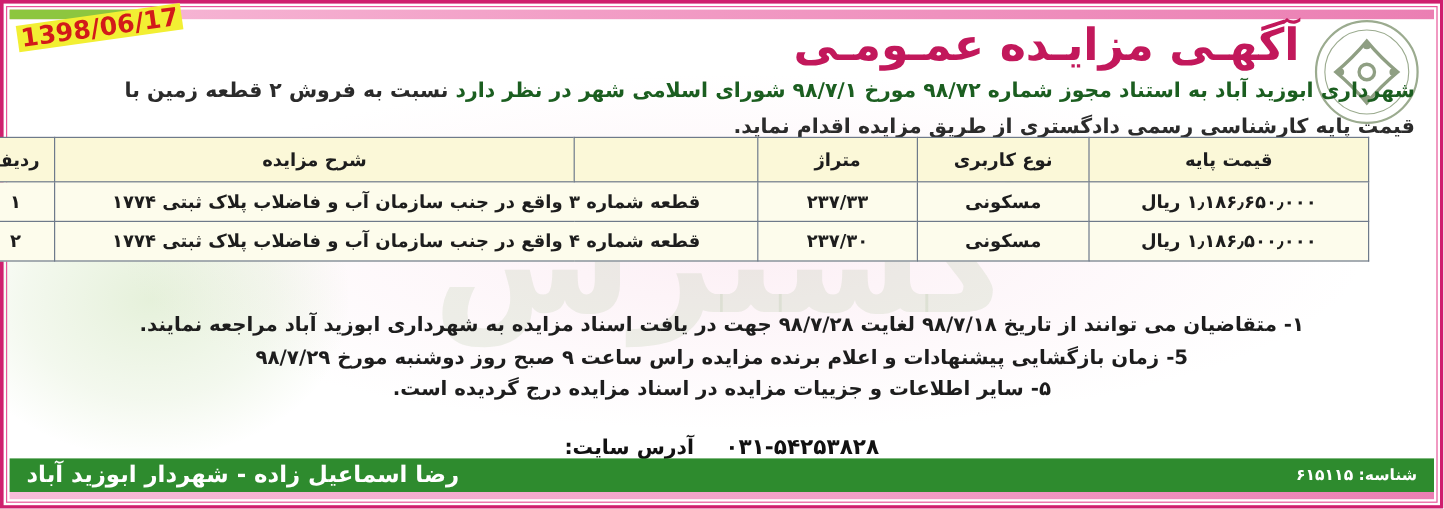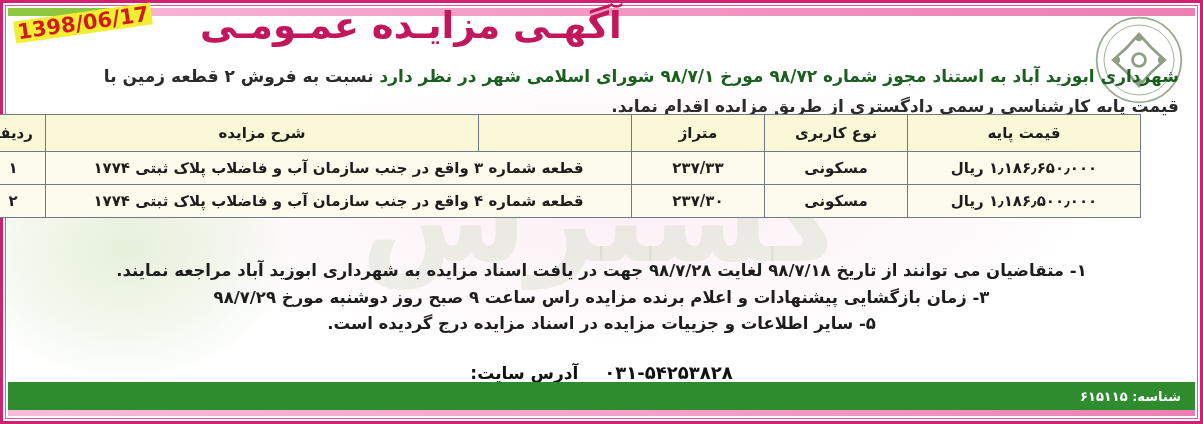--- a/index.html
+++ b/index.html
@@ -119,24 +119,24 @@
     position: absolute;
     top: 14px;
     right: 18px;
     width: 92px;
     height: 92px;
     opacity: 0.75;
   }
   
   .title {
     position: absolute;
-    top: 4px;
+    top: 16px;
     right: 120px;
     left: 200px;
-    text-align: left;
+    text-align: right;
     font-size: 37px;
     font-weight: bold;
     color: #c2185b;
     letter-spacing: 2px;
   }
   
   .intro {
     position: absolute;
     top: 62px;
     right: 24px;
@@ -320,28 +320,29 @@
           <td>۲۳۷/۳۰</td>
           <td class="desc" colspan="2">قطعه شماره ۴ واقع در جنب سازمان آب و فاضلاب پلاک ثبتی ۱۷۷۴</td>
           <td>۲</td>
         </tr>
       </tbody>
     </table>
   </div>
 
   <div class="conds">
     <div>۱- متقاضیان می توانند از تاریخ ۹۸/۷/۱۸ لغایت ۹۸/۷/۲۸ جهت در یافت اسناد مزایده به شهرداری ابوزید آباد مراجعه نمایند.</div>
-    <div>۳- زمان بازگشایی پیشنهادات و اعلام برنده مزایده راس ساعت ۹ صبح روز دوشنبه مورخ ۹۸/۷/۲۹</div>
+    <div>5- زمان بازگشایی پیشنهادات و اعلام برنده مزایده راس ساعت ۹ صبح روز دوشنبه مورخ ۹۸/۷/۲۹</div>
     <div class="cond-split">
       <span>۵- سایر اطلاعات و جزییات مزایده در اسناد مزایده درج گردیده است.</span>
     </div>
   </div>
 
   <div class="contact">
     <span class="tel">۰۳۱-۵۴۲۵۳۸۲۸</span>
     <span>آدرس سایت:</span>
   </div>
 
   <div class="footer">
     <span class="serial">شناسه: ۶۱۵۱۱۵</span>
+    <span class="sign">رضا اسماعیل زاده - شهردار ابوزید آباد</span>
   </div>
 
 </div>
 
 </body></html>

